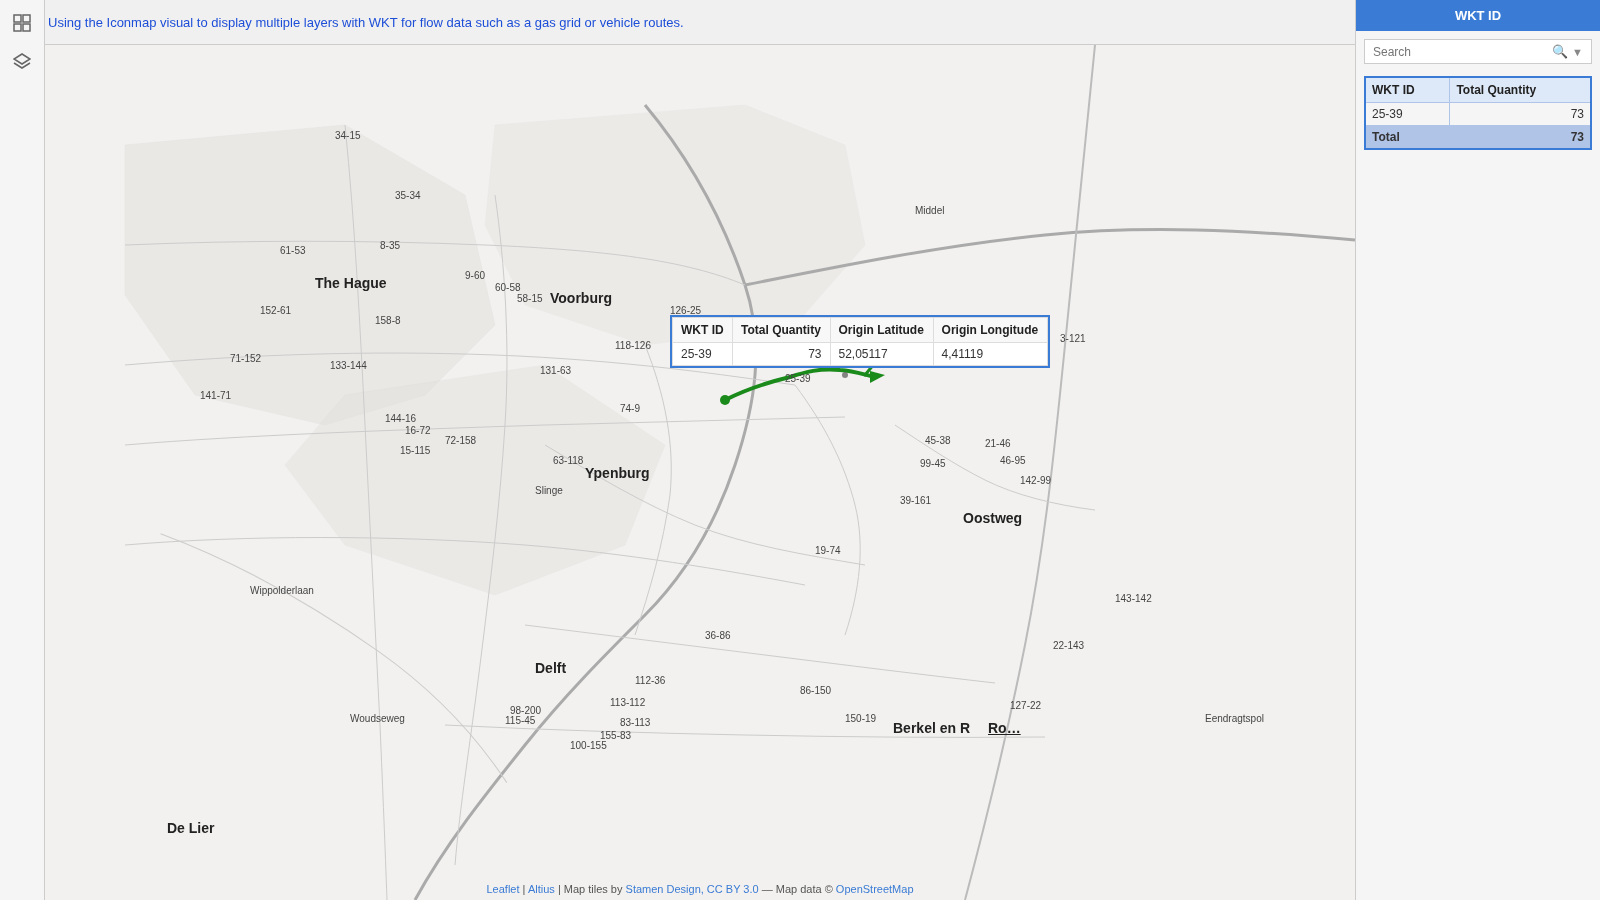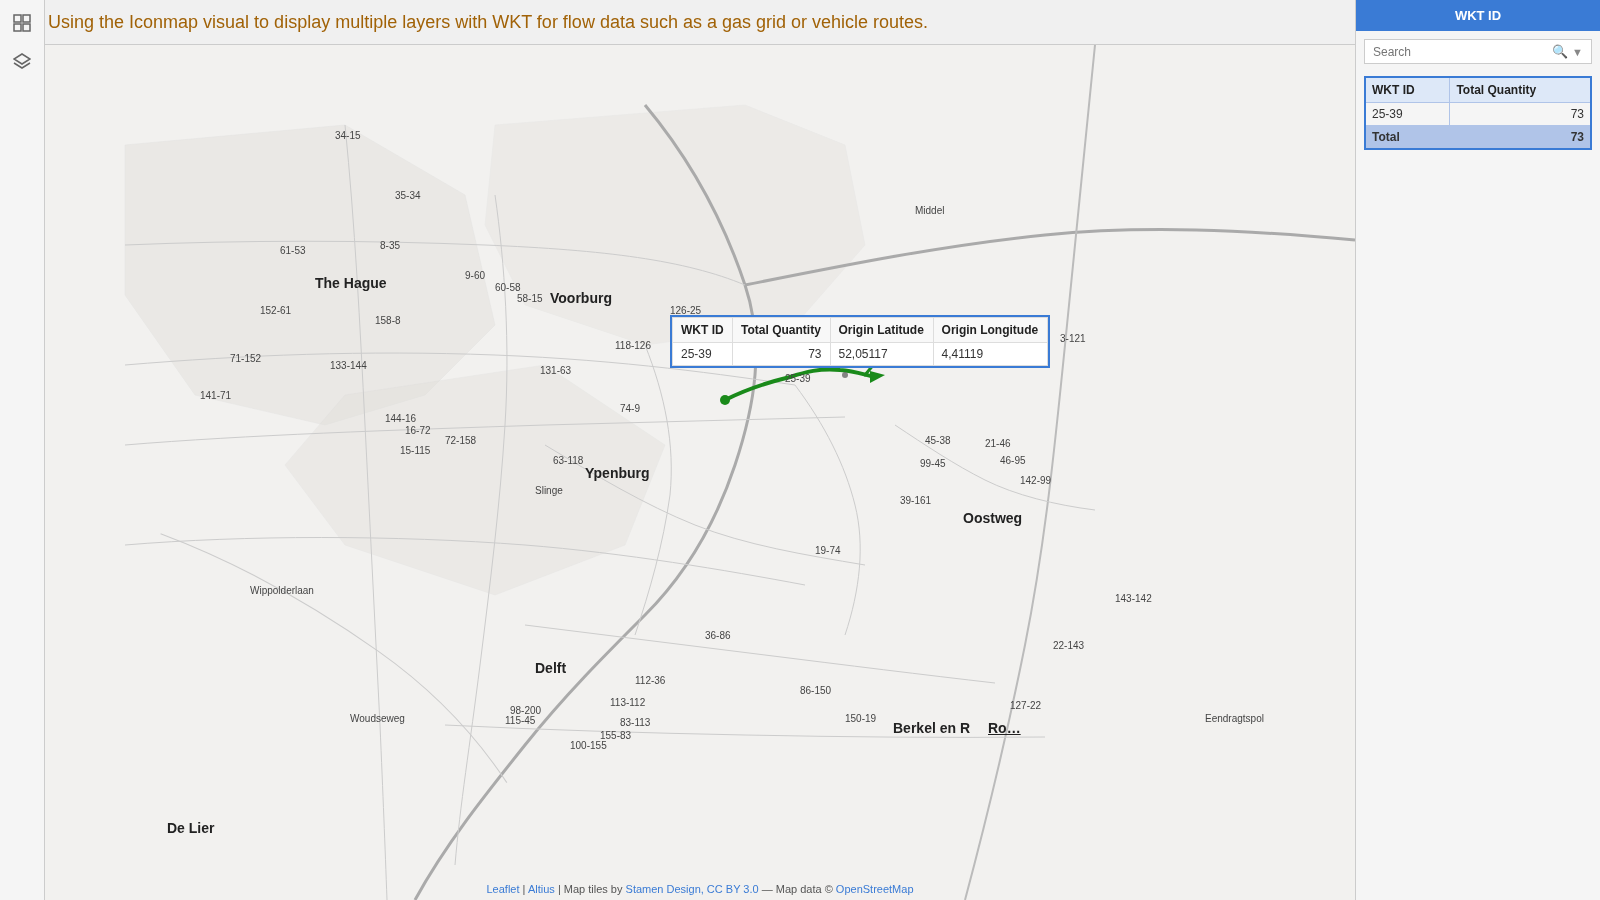--- a/index.html
+++ b/index.html
@@ -10,21 +10,21 @@
       position: absolute; top: 0; left: 0; right: 0; height: 45px;
       background: #f0f0f0; border-bottom: 1px solid #ccc;
       display: flex; align-items: center; padding: 0 8px; gap: 4px;
       z-index: 100;
     }
     #toolbar .grid-icon-btn {
       width: 28px; height: 28px; display: flex; align-items: center; justify-content: center;
       cursor: pointer; color: #555; font-size: 16px;
     }
     #toolbar .title-text {
-      flex: 1; font-size: 18px; color: #a16207; padding-left: 8px;
+      flex: 1; font-size: 13px; color: #1d4ed8; padding-left: 8px;
     }
     #toolbar .toolbar-actions {
       display: flex; align-items: center; gap: 2px;
     }
     #toolbar .toolbar-btn {
       width: 28px; height: 28px; display: flex; align-items: center; justify-content: center;
       cursor: pointer; color: #555; font-size: 13px; border: none; background: transparent;
     }
 
     

